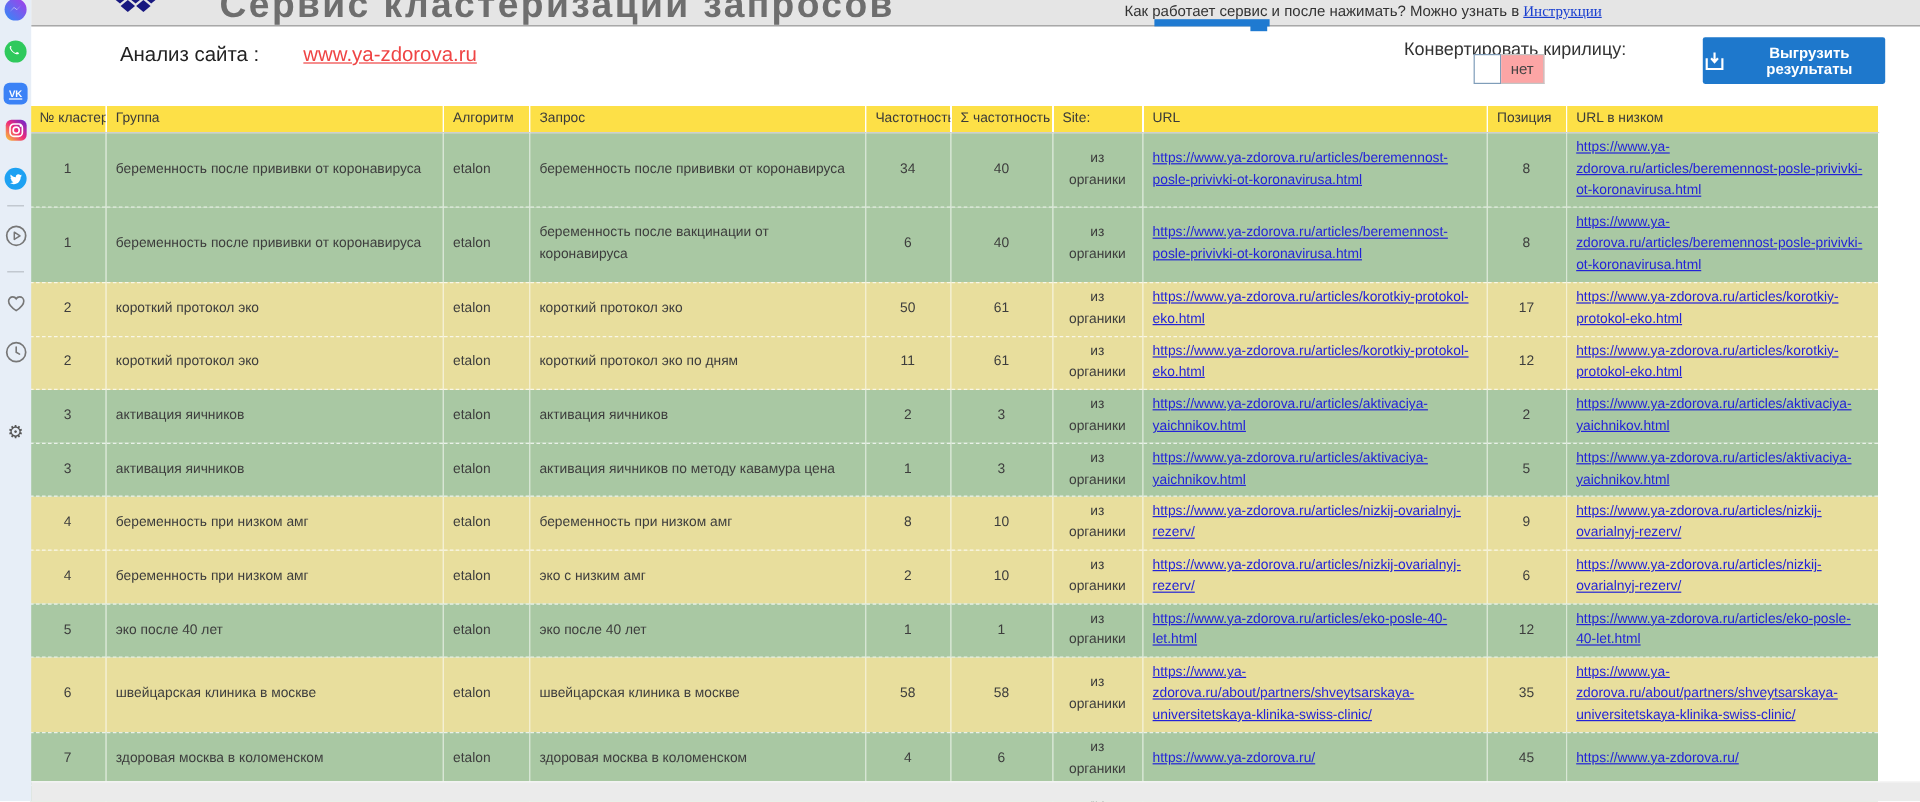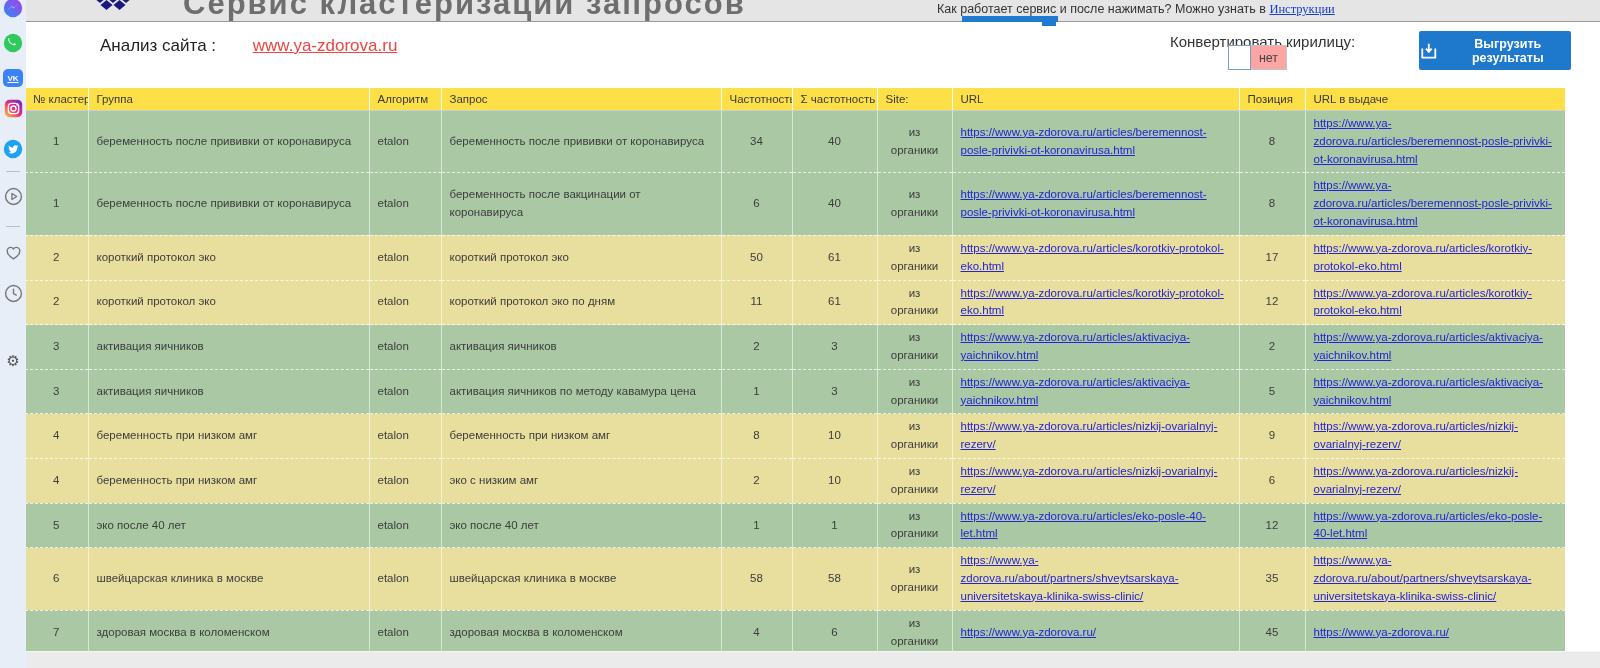--- a/index.html
+++ b/index.html
@@ -167,21 +167,21 @@
         <tr>
           <th>№ кластер</th>
           <th>Группа</th>
           <th>Алгоритм</th>
           <th>Запрос</th>
           <th>Частотность</th>
           <th>Σ частотность</th>
           <th class="h-center">Site:</th>
           <th>URL</th>
           <th>Позиция</th>
-          <th>URL в выдаче</th>
+          <th>URL в низком</th>
         </tr>
       </thead>
     <tbody>
         <tr class="green">
           <td class="c-center">1</td>
           <td>беременность после прививки от коронавируса</td>
           <td>etalon</td>
           <td>беременность после прививки от коронавируса</td>
           <td class="c-center">34</td>
           <td class="c-center">40</td>

